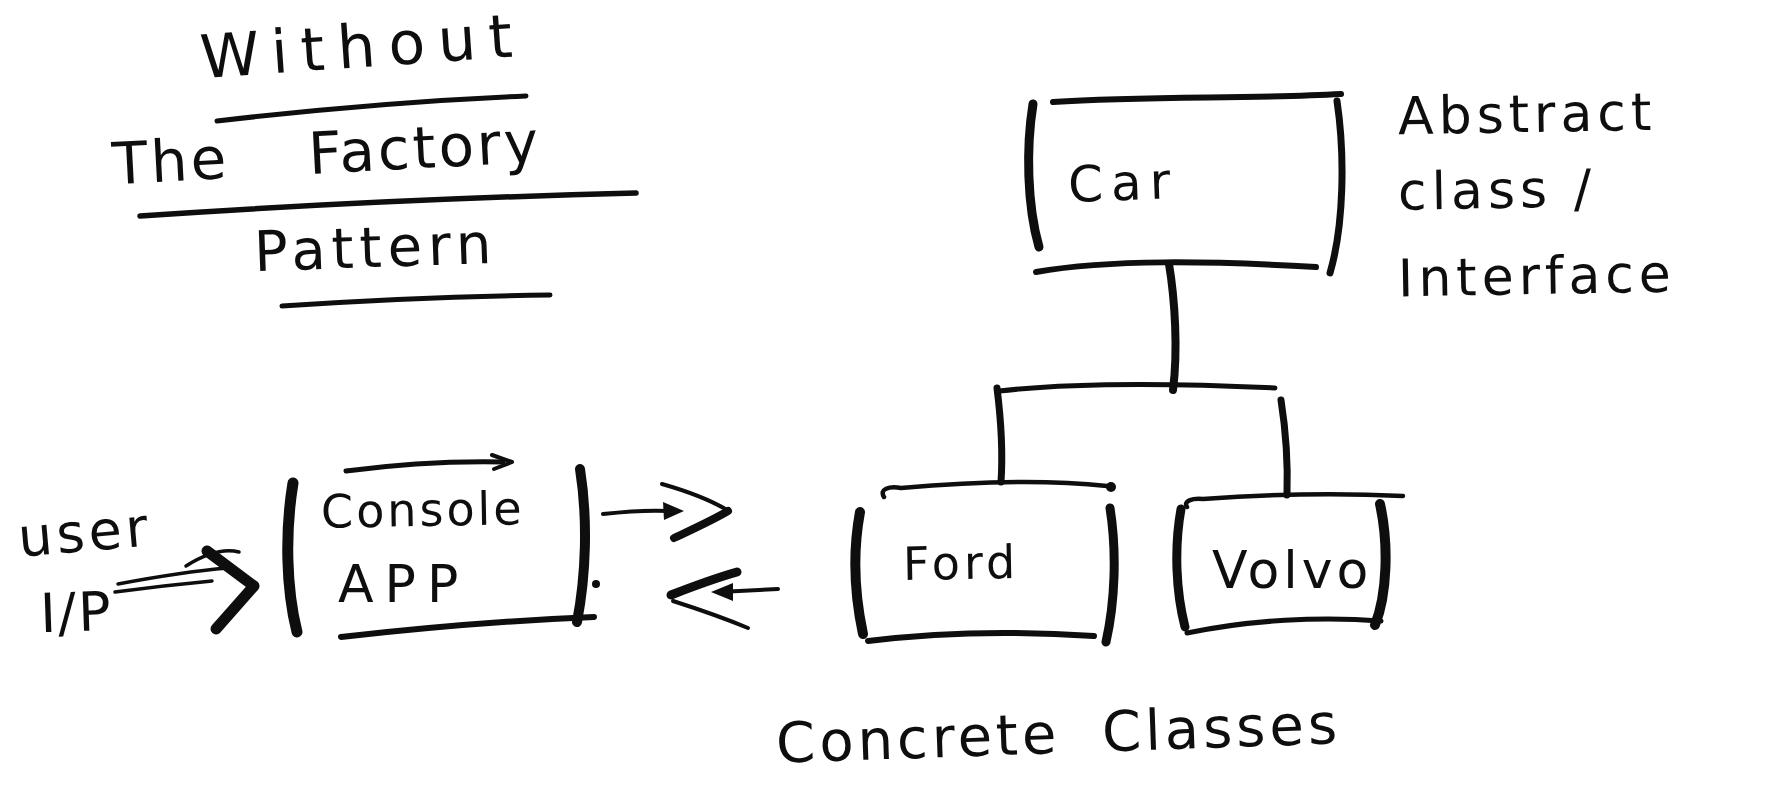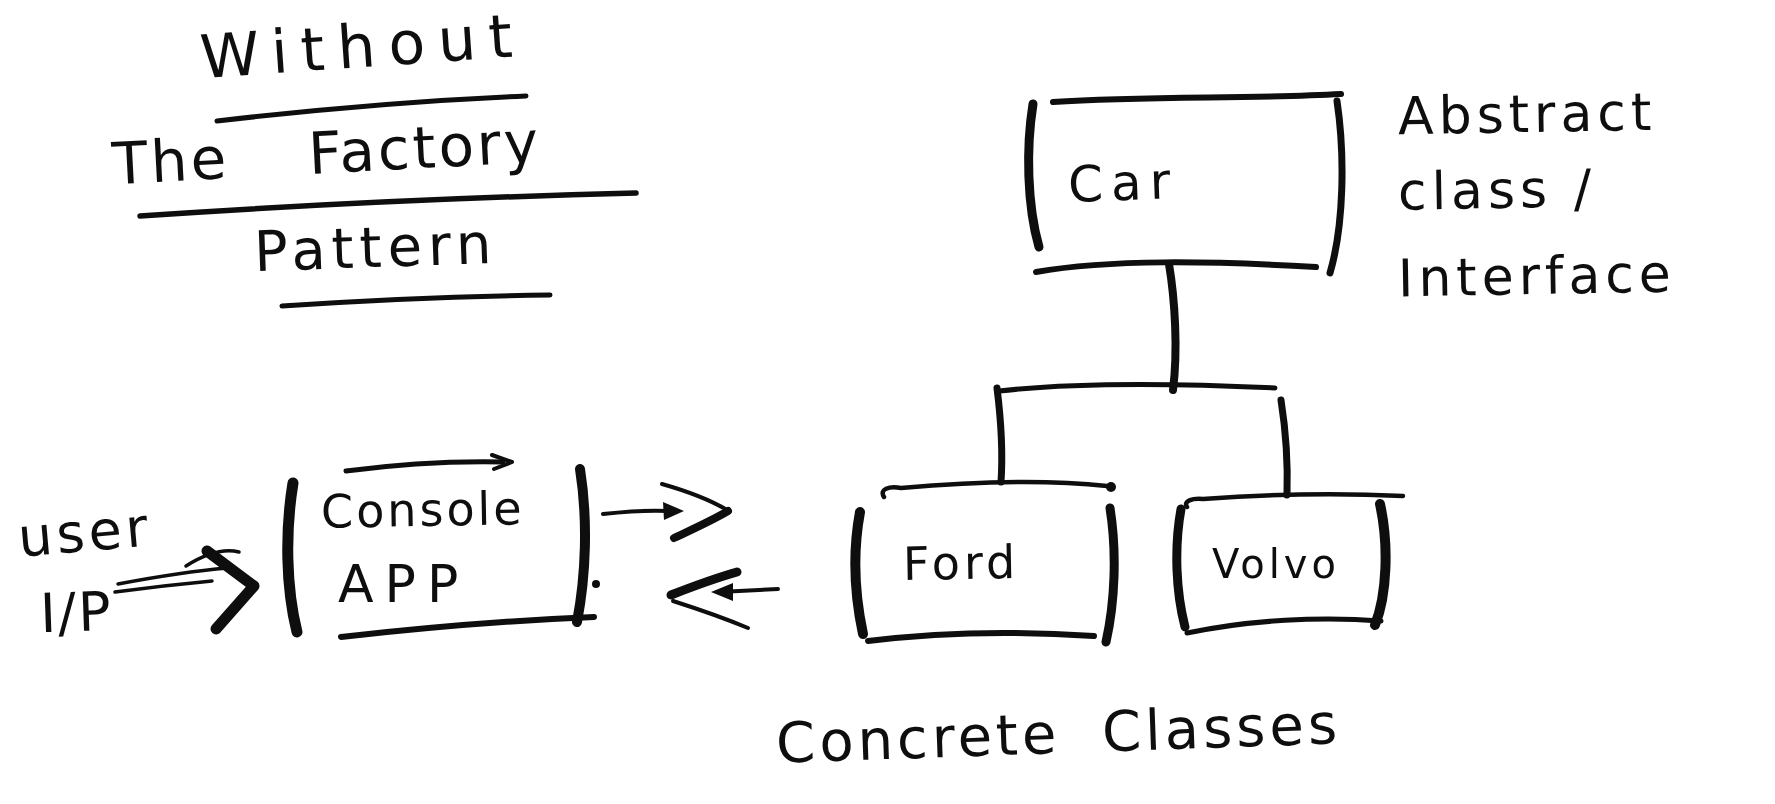--- a/index.html
+++ b/index.html
@@ -20,21 +20,21 @@
   .car{left:1068px;top:158px;font-size:50px;letter-spacing:8px;transform:rotate(-2deg);}
   .ann{left:1398px;font-size:52px;letter-spacing:5px;transform:rotate(-1deg);}
   .ann1{top:88px;}
   .ann2{top:164px;}
   .ann3{top:250px;}
   .user1{left:18px;top:506px;font-size:54px;letter-spacing:4px;transform:rotate(-5deg);}
   .user2{left:40px;top:586px;font-size:54px;letter-spacing:2px;transform:rotate(-2deg);}
   .con1{left:321px;top:487px;font-size:46px;letter-spacing:3px;transform:rotate(-1deg);}
   .con2{left:338px;top:558px;font-size:52px;letter-spacing:11px;}
   .ford{left:903px;top:540px;font-size:46px;letter-spacing:4px;transform:rotate(-1deg);}
-  .volvo{left:1212px;top:544px;font-size:40px;letter-spacing:4px;text-align:right;}
+  .volvo{left:1212px;top:544px;font-size:52px;letter-spacing:4px;text-align:right;}
   .caption{left:776px;top:706px;font-size:56px;letter-spacing:4px;word-spacing:20px;transform:rotate(-2deg);}
 </style>
 </head>
 <body>
 
 <div class="canvas">
 
   <svg class="strokes" viewBox="0 0 1775 804" xmlns="http://www.w3.org/2000/svg">
 
     <g>

